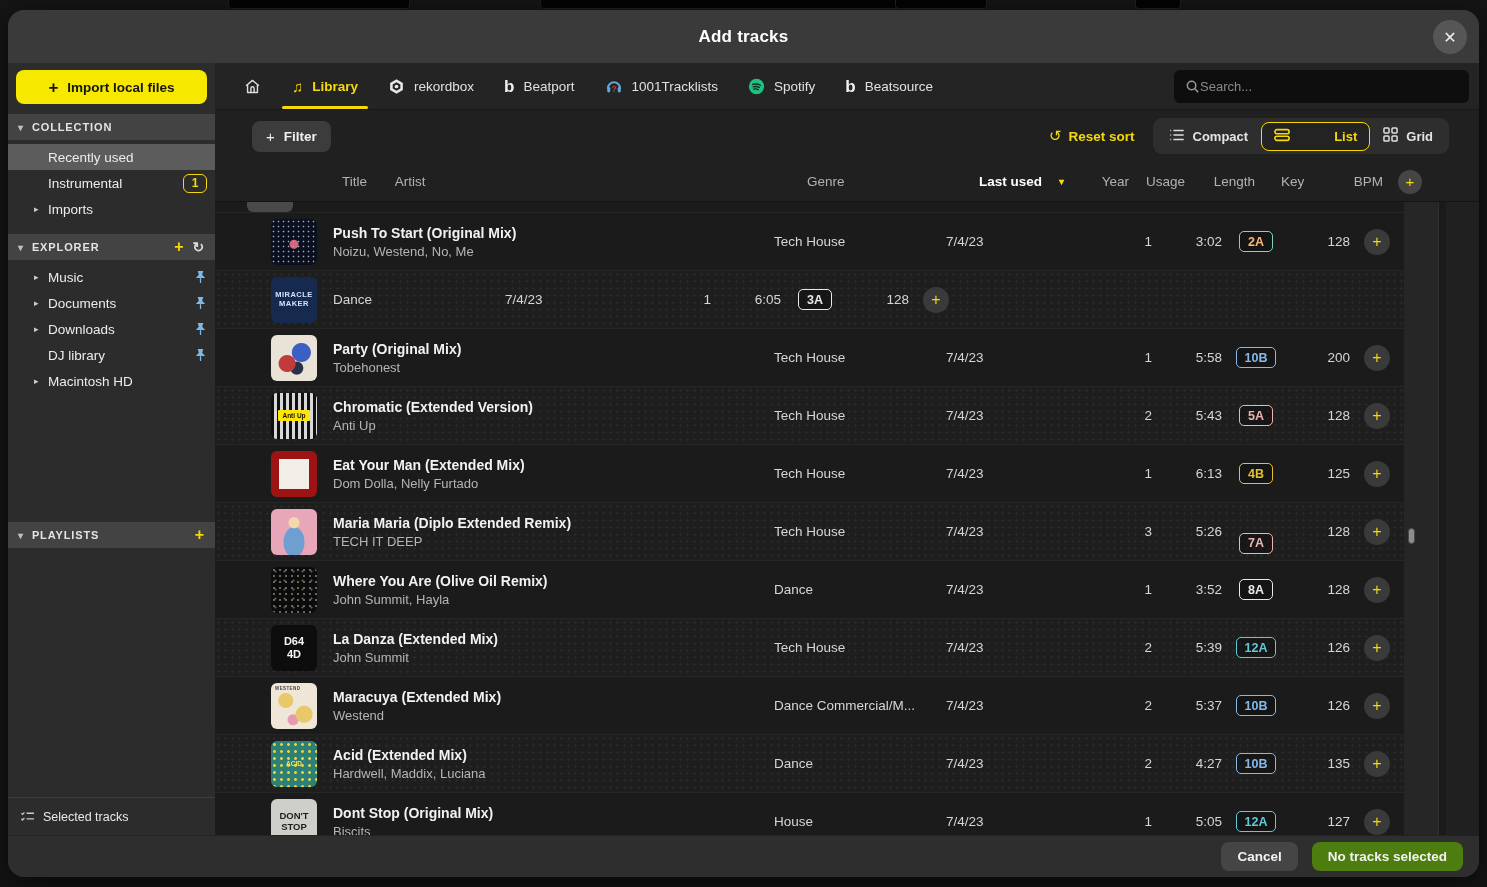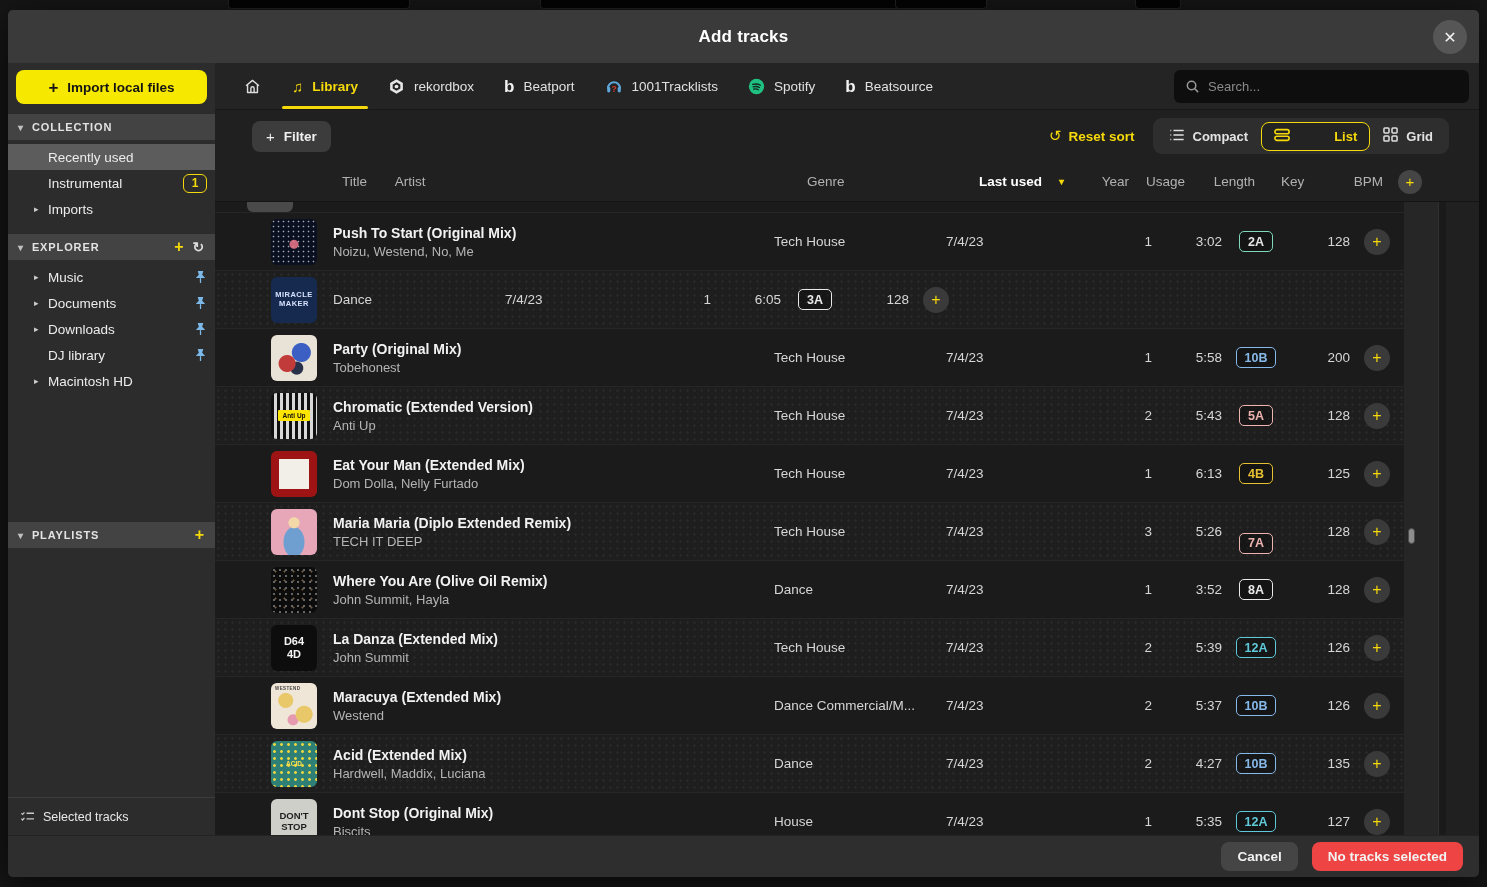--- a/index.html
+++ b/index.html
@@ -3,36 +3,36 @@
 <meta charset="utf-8">
 <style>
   * { margin:0; padding:0; box-sizing:border-box; }
   html,body { width:1487px; height:887px; overflow:hidden; background:#121212;
     font-family:"Liberation Sans", sans-serif; }
   .stage { position:relative; width:1487px; height:887px; background:#161616; }
   .bg-chip { position:absolute; top:0; height:9px; background:#040404; border:1px solid #222; border-top:none; border-radius:0 0 4px 4px; }
 
   
   .modal { position:absolute; left:8px; top:10px; width:1471px; height:867px;
-    background:#1f1f1f; border-radius:5px; overflow:hidden;
+    background:#1f1f1f; border-radius:16px; overflow:hidden;
     box-shadow:0 8px 40px rgba(0,0,0,.7); }
   .m-header { position:absolute; left:0; top:0; right:0; height:53px; background:#3a3a3a;
     display:flex; align-items:center; justify-content:center; }
   .m-title { color:#fff; font-size:17px; font-weight:700; letter-spacing:.2px; }
   .close-btn { position:absolute; right:12px; top:10px; width:34px; height:34px; border-radius:50%;
     background:#565656; border:none; color:#f0f0f0; font-size:16px; cursor:pointer;
     display:flex; align-items:center; justify-content:center; }
   .m-body { position:absolute; left:0; top:53px; right:0; bottom:42px; display:flex; }
   .m-footer { position:absolute; left:0; bottom:0; right:0; height:42px; background:#2e2e2e;
     border-top:1px solid #232323; display:flex; align-items:center; justify-content:flex-end;
     gap:14px; padding-right:16px; }
   .ftr-btn { border:none; border-radius:8px; color:#f2f2f2; font-size:13.5px; font-weight:600;
     padding:7px 16px; cursor:pointer; font-family:inherit; }
   .ftr-cancel { background:#454545; }
-  .ftr-confirm { background:#ef4444; }
+  .ftr-confirm { background:#4d7c0f; }
 
   
   .sidebar { width:207px; background:#2c2c2c; display:flex; flex-direction:column; flex-shrink:0; }
   .import-btn { margin:7px 8px 10px 8px; height:34px; border:none; border-radius:8px;
     background:#f7e800; color:#141414; font-size:13.5px; font-weight:700; font-family:inherit;
     display:flex; align-items:center; justify-content:center; gap:9px; cursor:pointer; }
   .import-btn .plus { font-size:17px; font-weight:700; line-height:1; }
   .side-band { height:26px; background:#434343; display:flex; align-items:center; gap:8px;
     padding:0 10px; color:#e3e3e3; font-size:11px; font-weight:700; letter-spacing:.08em; }
   .side-band .band-caret { color:#c0c0c0; font-size:10px; }
@@ -62,21 +62,21 @@
     font-size:13.5px; cursor:pointer; position:relative; white-space:nowrap; }
   .tab .tab-icon { display:flex; align-items:center; line-height:1; }
   .tab .glyph-b { font-weight:800; font-size:17px; color:#f2f2f2; }
   .tab .glyph-note { font-size:15px; }
   .tab.active { color:#f5d90a; font-weight:700; }
   .tab.active .glyph-note { color:#f5d90a; }
   .tab.active::after { content:""; position:absolute; left:-10px; right:-10px; bottom:0;
     height:3px; background:#f5d90a; border-radius:2px; }
   .search { margin-left:auto; position:relative; width:295px; height:33px; }
   .search input { width:100%; height:100%; background:#0e0e0e; border:none; border-radius:6px;
-    color:#ddd; font-size:13px; padding-left:34px; font-family:inherit; outline:none; }
+    color:#ddd; font-size:13px; padding-left:26px; font-family:inherit; outline:none; }
   .search input::placeholder { color:#8a8a8a; }
   .search-icon { position:absolute; left:11px; top:9px; }
 
   .toolbar { height:52px; display:flex; align-items:center; padding:0 30px 0 37px; }
   .filter-btn { background:#3c3c3c; border:none; border-radius:8px; color:#f0f0f0;
     font-size:13.5px; font-weight:600; padding:8px 14px; display:flex; align-items:center;
     gap:9px; cursor:pointer; font-family:inherit; }
   .filter-btn .plus { font-size:15px; font-weight:400; line-height:1; }
   .reset-sort { margin-left:auto; display:flex; align-items:center; gap:7px; color:#f5d90a;
     font-size:13.5px; font-weight:700; cursor:pointer; }
@@ -452,21 +452,21 @@
     <div class="c-ta">
       <div class="tt">Push To Start (Original Mix)</div>
       <div class="ta">Noizu, Westend, No, Me</div>
     </div>
     <div class="c-genre cell">Tech House</div>
     <div class="c-lastused cell">7/4/23</div>
     <div class="c-year cell"></div>
     <div class="c-usage cell">1</div>
     <div class="c-length cell">3:02</div>
     <div class="c-key">
-      <span class="key-badge" style="color: #e5e5e5; border-color: rgb(127, 216, 188);">2A</span>
+      <span class="key-badge" style="color: #fdba74; border-color: rgb(127, 216, 188);">2A</span>
     </div>
     <div class="c-bpm cell">128</div>
     <div class="c-plus">
       <button class="plus-btn">
         <span>+</span>
       </button>
     </div>
   </div>
               <div class="row cols dotted">
     <div class="c-handle"></div>
@@ -709,21 +709,21 @@
       </div>
     </div>
     <div class="c-ta">
       <div class="tt">Dont Stop (Original Mix)</div>
       <div class="ta">Biscits</div>
     </div>
     <div class="c-genre cell">House</div>
     <div class="c-lastused cell">7/4/23</div>
     <div class="c-year cell"></div>
     <div class="c-usage cell">1</div>
-    <div class="c-length cell">5:35</div>
+    <div class="c-length cell">5:05</div>
     <div class="c-key">
       <span class="key-badge" style="color: rgb(95, 201, 218); border-color: rgb(95, 201, 218);">12A</span>
     </div>
     <div class="c-bpm cell">127</div>
     <div class="c-plus">
       <button class="plus-btn">
         <span>+</span>
       </button>
     </div>
   </div>

